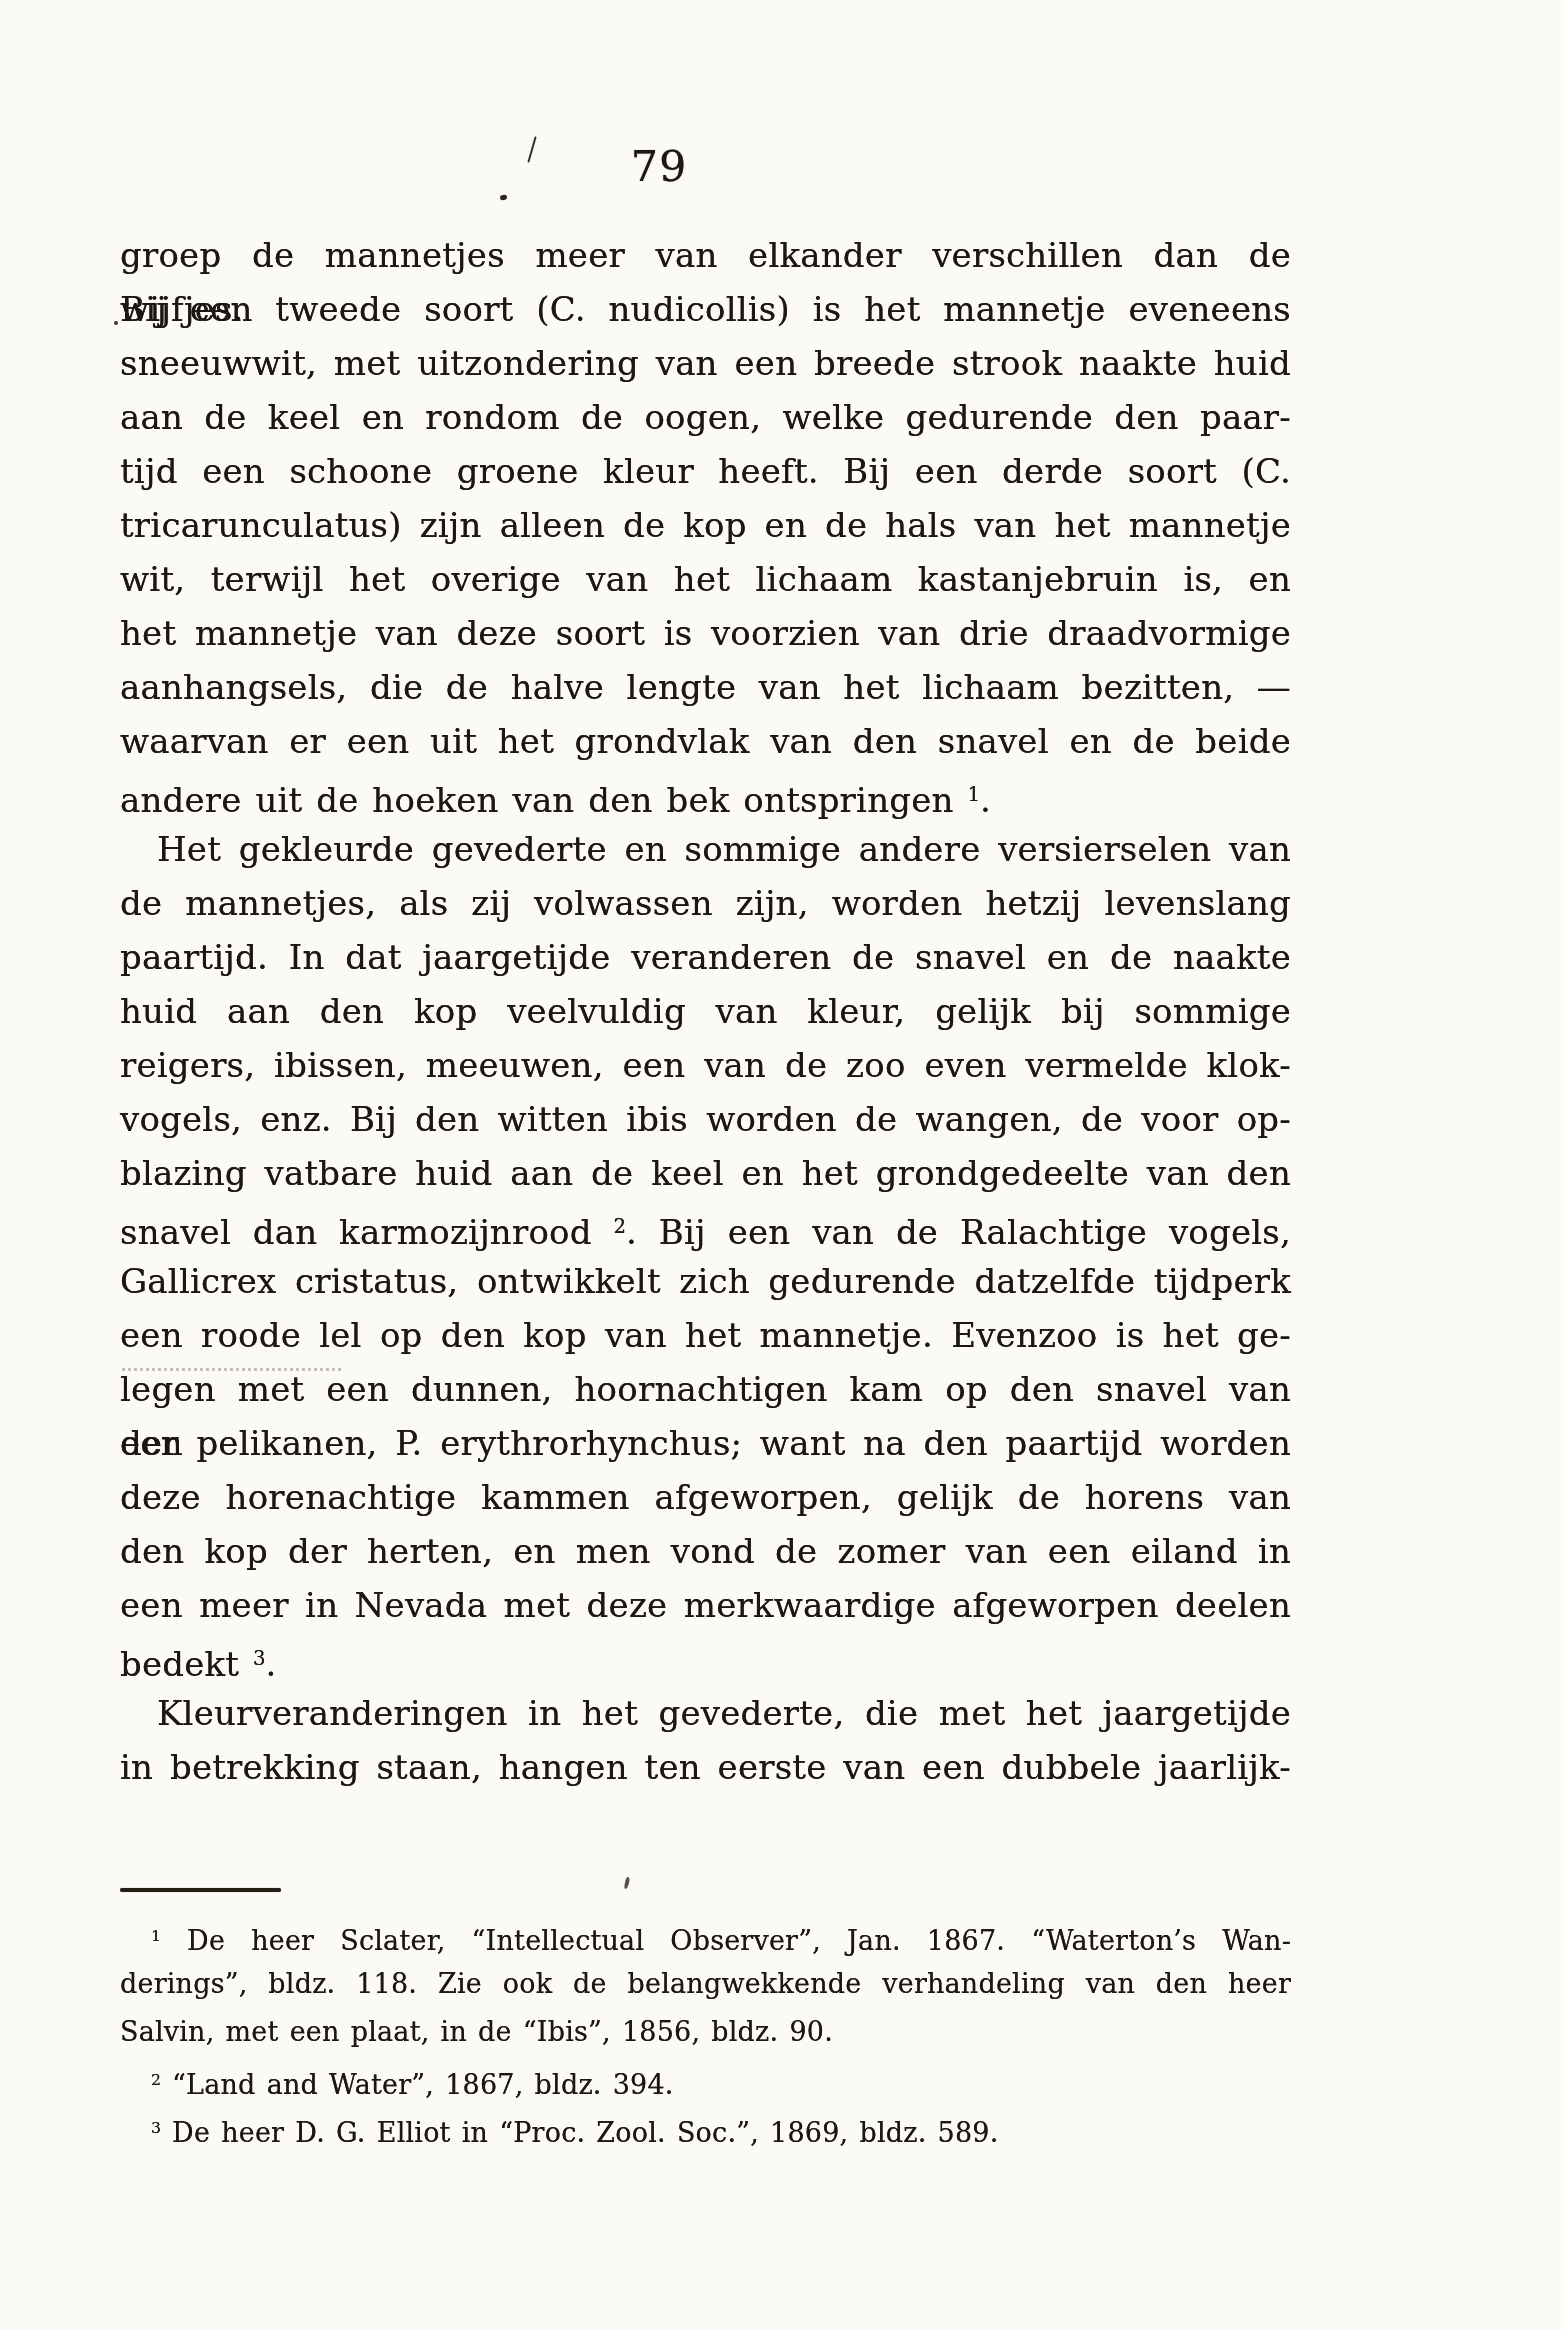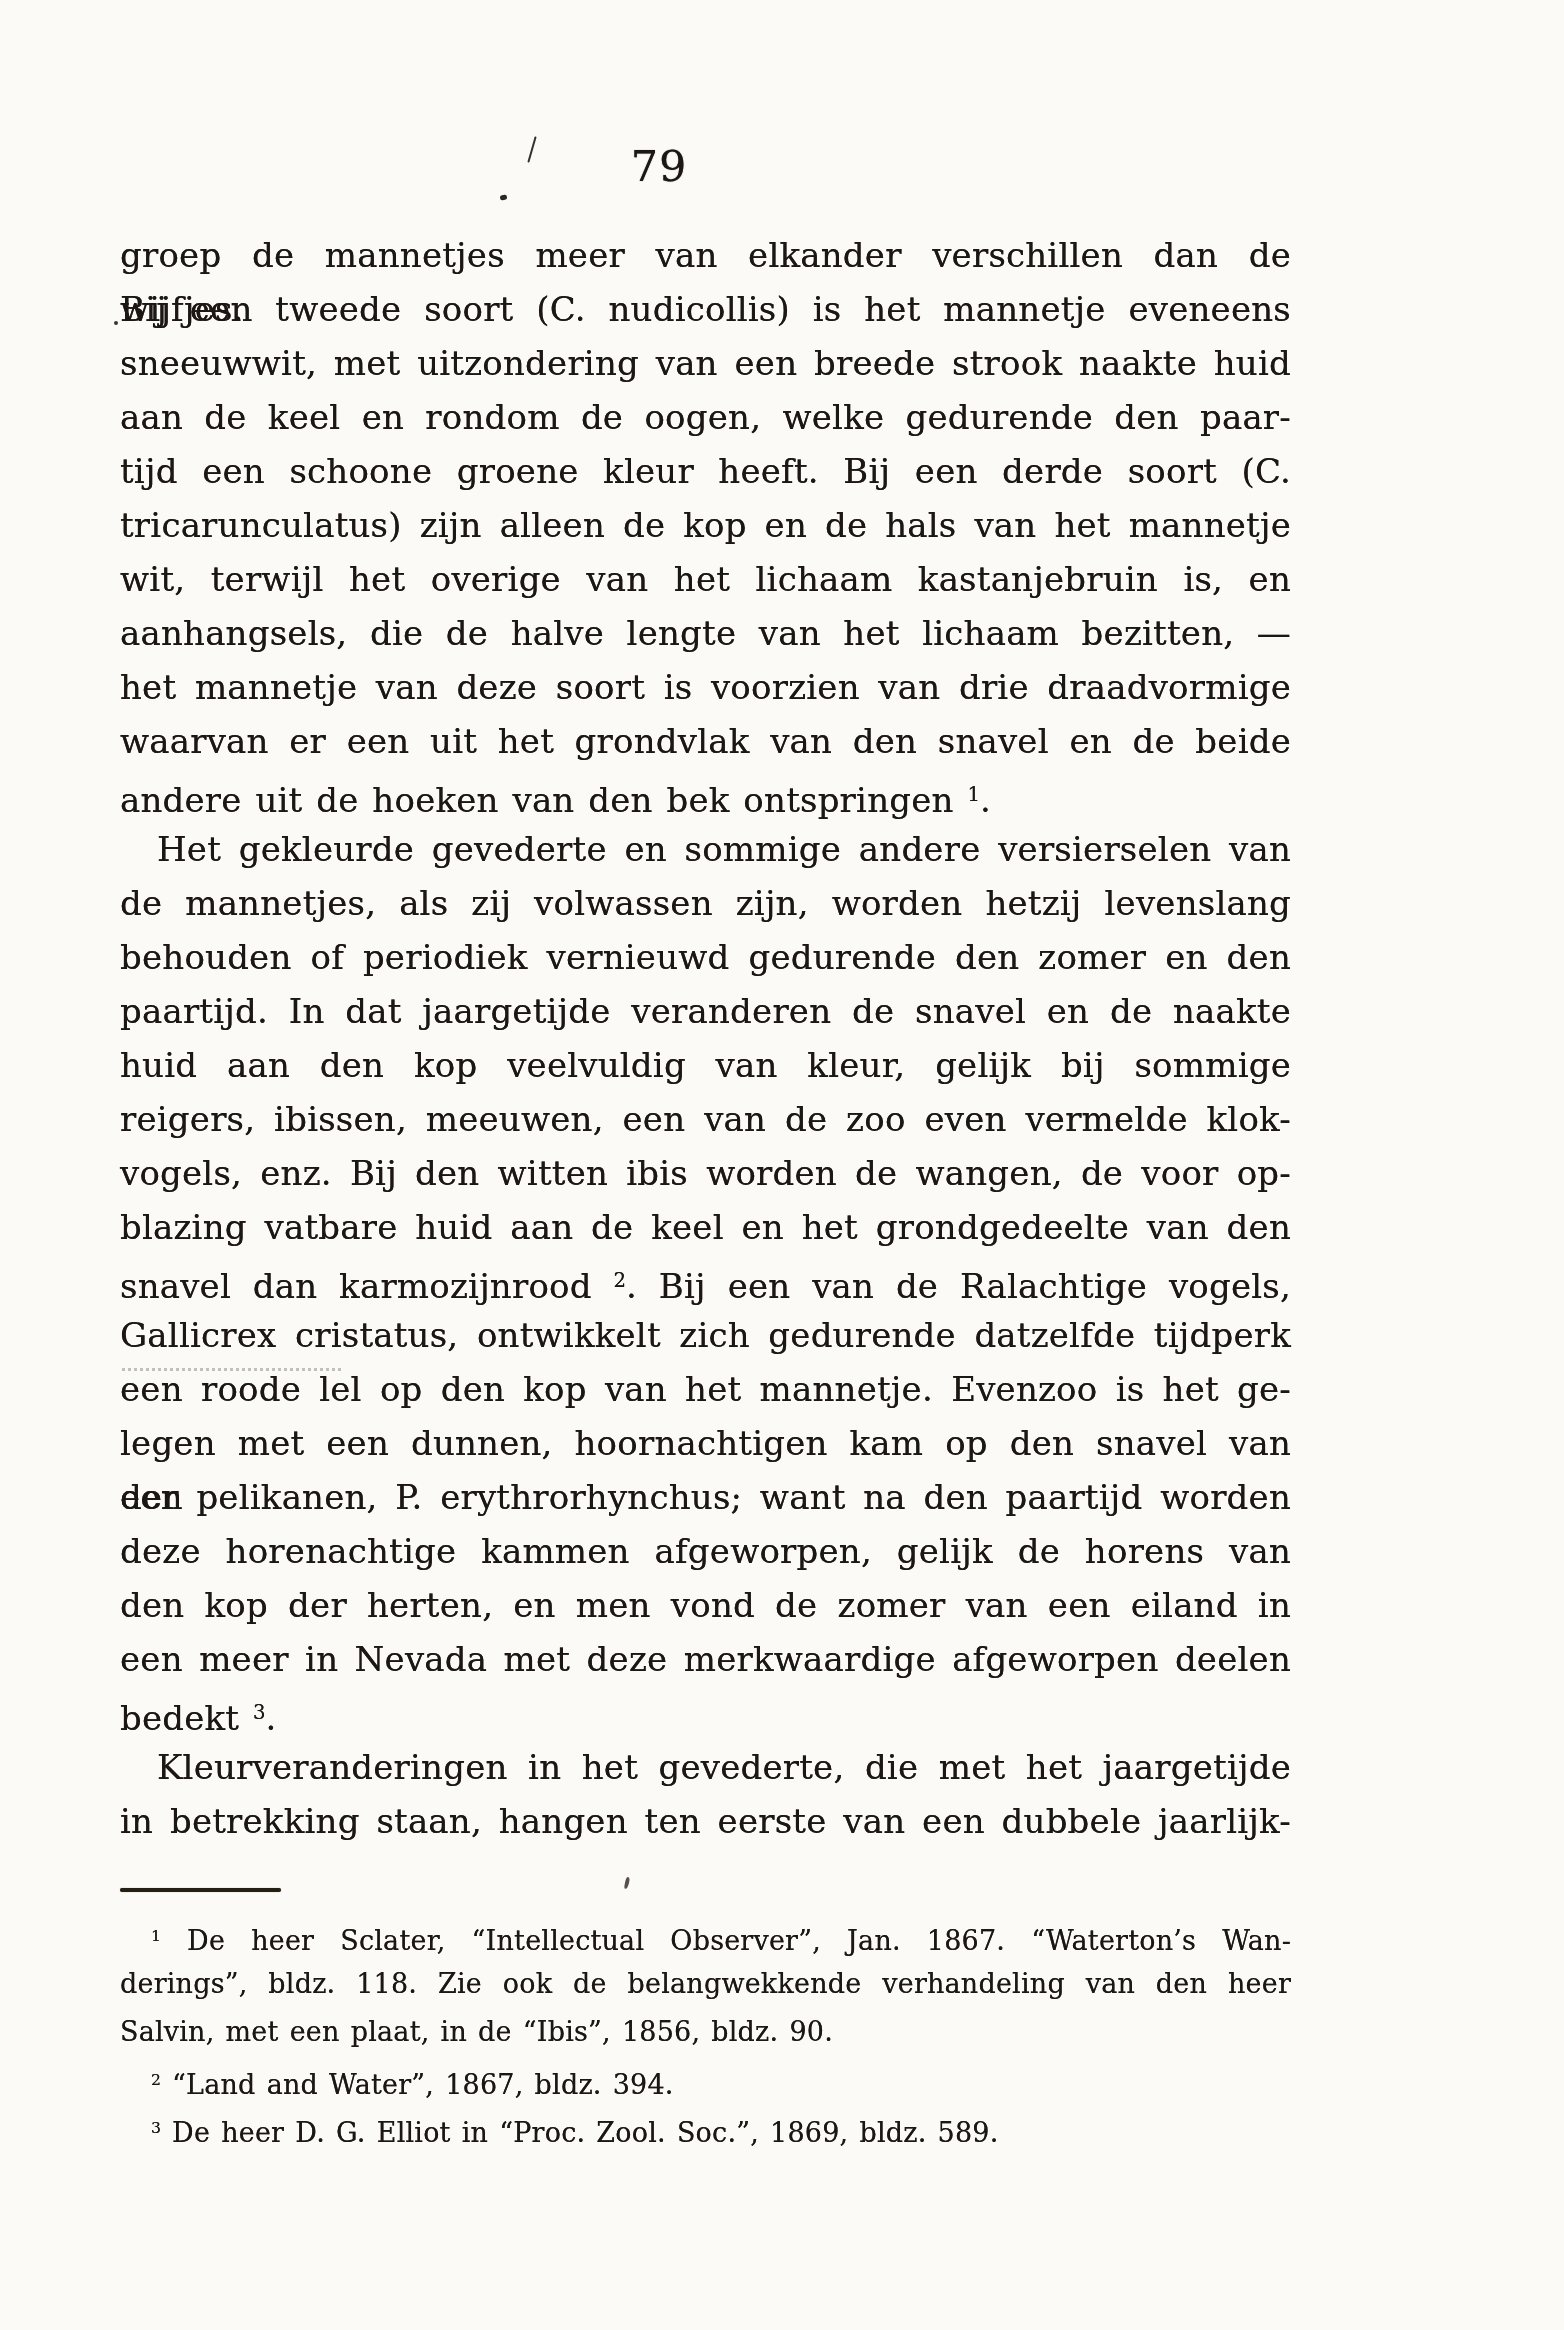--- a/index.html
+++ b/index.html
@@ -145,27 +145,26 @@
   <div class="smudge"></div>
 
   <div class="body-block" id="body-block">
       <div class="line just"><span>groep de mannetjes meer van elkander verschillen dan de wijfjes.</span></div>
       <div class="line just"><span>Bij een tweede soort (</span><span class="it">C. nudicollis</span><span>) is het mannetje eveneens</span></div>
       <div class="line just"><span>sneeuwwit, met uitzondering van een breede strook naakte huid</span></div>
       <div class="line just"><span>aan de keel en rondom de oogen, welke gedurende den paar-</span></div>
       <div class="line just"><span>tijd een schoone groene kleur heeft. Bij een derde soort (</span><span class="it">C.</span></div>
       <div class="line just"><span class="it">tricarunculatus</span><span>) zijn alleen de kop en de hals van het mannetje</span></div>
       <div class="line just"><span>wit, terwijl het overige van het lichaam kastanjebruin is, en</span></div>
+      <div class="line just"><span>het mannetje van deze soort is voorzien van drie draadvormige</span></div>
       <div class="line just"><span>aanhangsels, die de halve lengte van het lichaam bezitten, —</span></div>
-      <div class="line just"><span>het mannetje van deze soort is voorzien van drie draadvormige</span></div>
       <div class="line just"><span>waarvan er een uit het grondvlak van den snavel en de beide</span></div>
       <div class="line"><span>andere uit de hoeken van den bek ontspringen </span><span class="sup">1</span><span>.</span></div>
       <div class="line just ind"><span>Het gekleurde gevederte en sommige andere versierselen van</span></div>
       <div class="line just"><span>de mannetjes, als zij volwassen zijn, worden hetzij levenslang</span></div>
-      <div class="line just"><span>behouden of periodiek vernieuwd gedurende den zomer en den</span></div>
       <div class="line just"><span>paartijd. In dat jaargetijde veranderen de snavel en de naakte</span></div>
       <div class="line just"><span>huid aan den kop veelvuldig van kleur, gelijk bij sommige</span></div>
       <div class="line just"><span>reigers, ibissen, meeuwen, een van de zoo even vermelde klok-</span></div>
       <div class="line just"><span>vogels, enz. Bij den witten ibis worden de wangen, de voor op-</span></div>
       <div class="line just"><span>blazing vatbare huid aan de keel en het grondgedeelte van den</span></div>
       <div class="line just"><span>snavel dan karmozijnrood </span><span class="sup">2</span><span>. Bij een van de Ralachtige vogels,</span></div>
       <div class="line just"><span class="it">Gallicrex cristatus</span><span>, ontwikkelt zich gedurende datzelfde tijdperk</span></div>
       <div class="line just"><span>een roode lel op den kop van het mannetje. Evenzoo is het ge-</span></div>
       <div class="line just"><span>legen met een dunnen, hoornachtigen kam op den snavel van een</span></div>
       <div class="line just"><span>der pelikanen, </span><span class="it">P. erythrorhynchus</span><span>; want na den paartijd worden</span></div>

